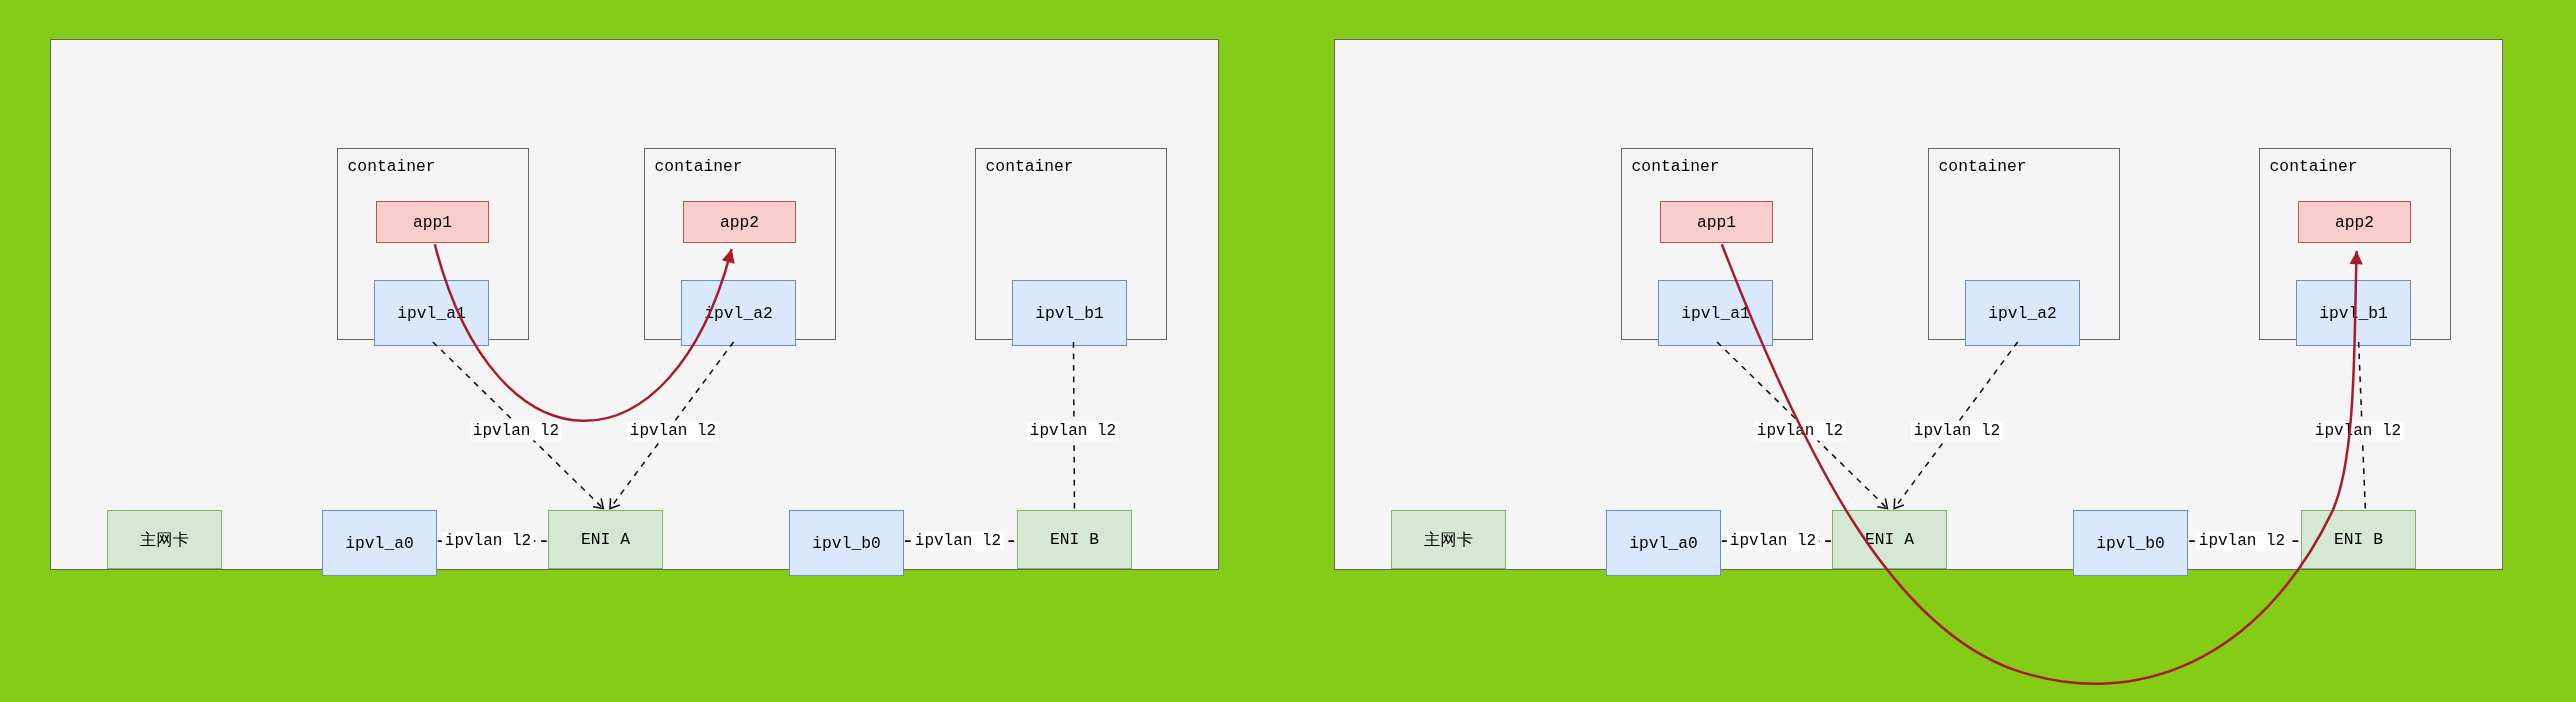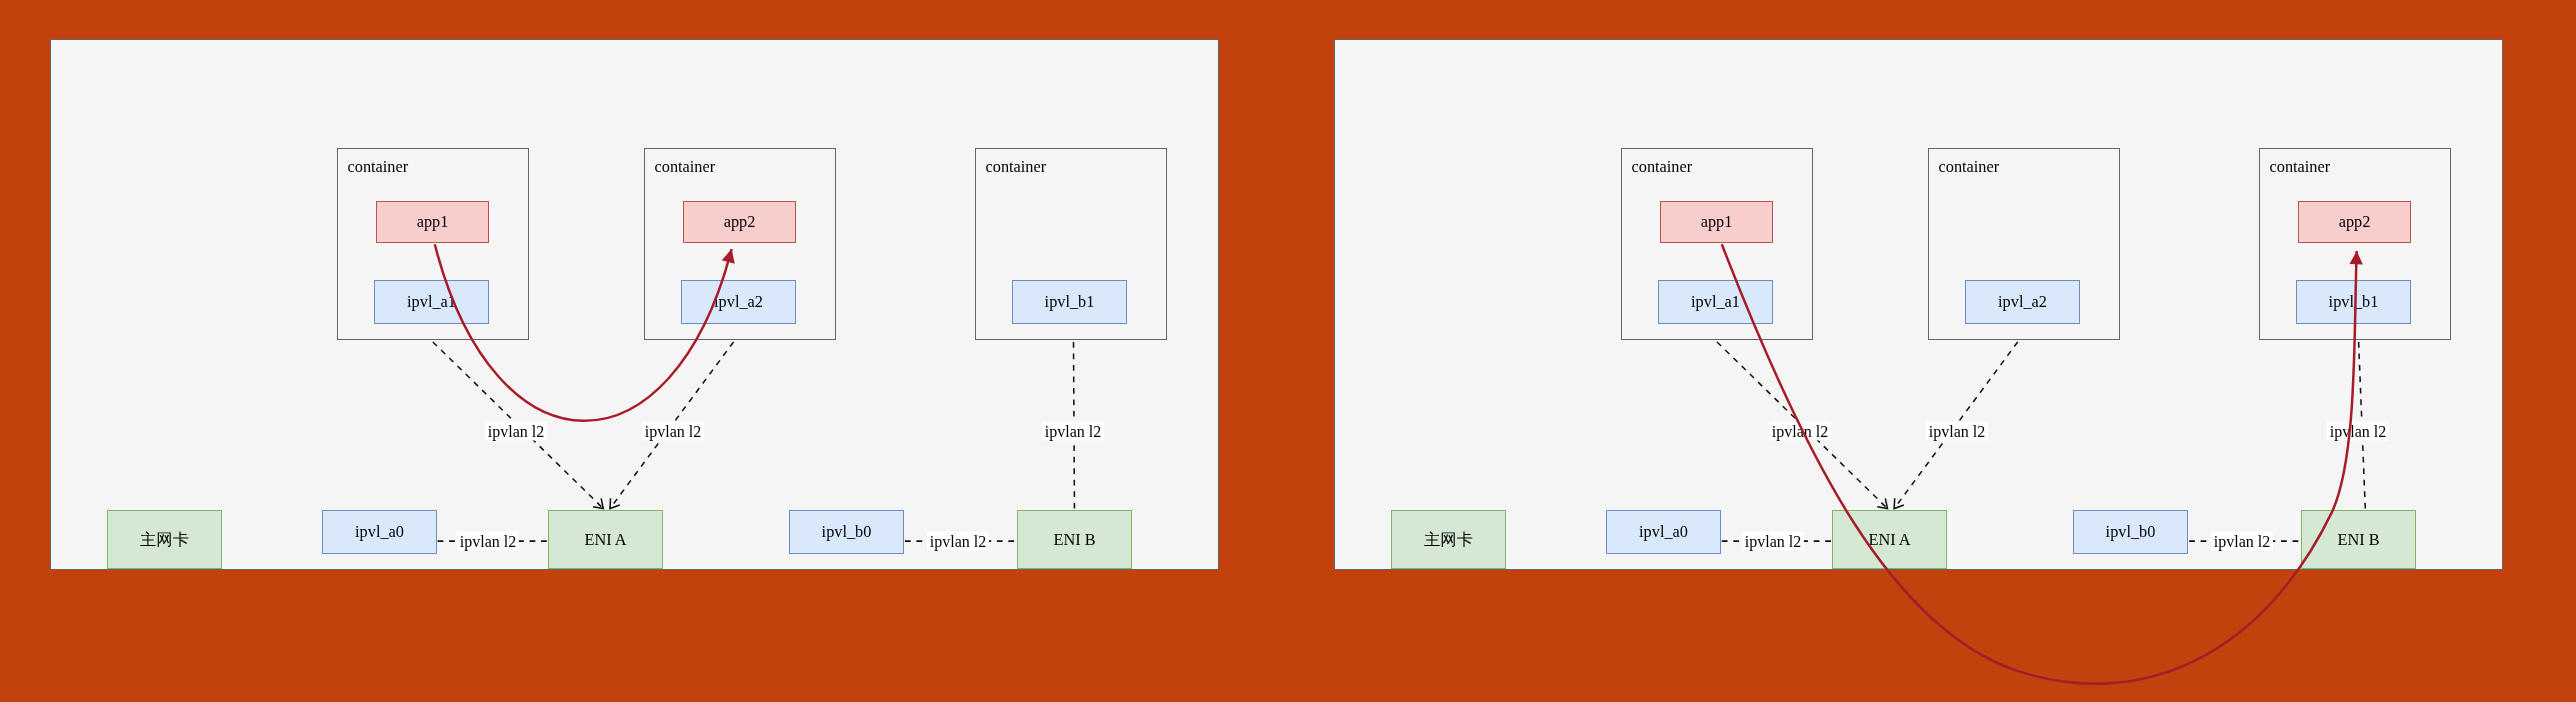--- a/index.html
+++ b/index.html
@@ -1,26 +1,26 @@
 <!DOCTYPE html>
 <html><head>
 <meta charset="utf-8">
 <style>
   html,body{margin:0;padding:0;background:#ffffff;}
-  .canvas{position:relative;width:2576px;height:703px;background:#c2410c;
-          font-family:Liberation Serif, serif;color:#000;overflow:hidden;}
+  .canvas{position:relative;width:2576px;height:703px;background:#84cc16;
+          font-family:Liberation Mono, monospace;color:#000;overflow:hidden;}
   .panel{position:absolute;width:1169px;height:531px;background:#f5f5f5;
          border:1.9px solid #666666;box-sizing:border-box;}
   .cbox{position:absolute;width:192px;height:192px;border:1.9px solid #666666;
         box-sizing:border-box;background:transparent;}
   .clabel{position:absolute;left:9.6px;top:7.7px;font-size:16.3px;line-height:19px;}
   .node{position:absolute;display:flex;align-items:center;justify-content:center;
         font-size:16.3px;box-sizing:border-box;text-align:right;white-space:nowrap;}
   .app{width:113px;height:42px;background:#f8cecc;border:1.9px solid #b85450;}
-  .ipvl{width:115px;height:44px;background:#dae8fc;border:1.9px solid #6c8ebf;}
+  .ipvl{width:115px;height:66px;background:#dae8fc;border:1.9px solid #6c8ebf;}
   .nic{width:115px;height:59px;background:#d5e8d4;border:1.9px solid #82b366;}
   .overlay{position:absolute;left:0;top:0;width:2576px;height:703px;pointer-events:none;}
   .edge-label{position:absolute;transform:translate(-50%,-50%);background:#ffffff;
               padding:0 2.9px;font-size:16px;line-height:19px;white-space:nowrap;}
 </style>
 </head>
 <body>
 
 <div class="canvas">
 

